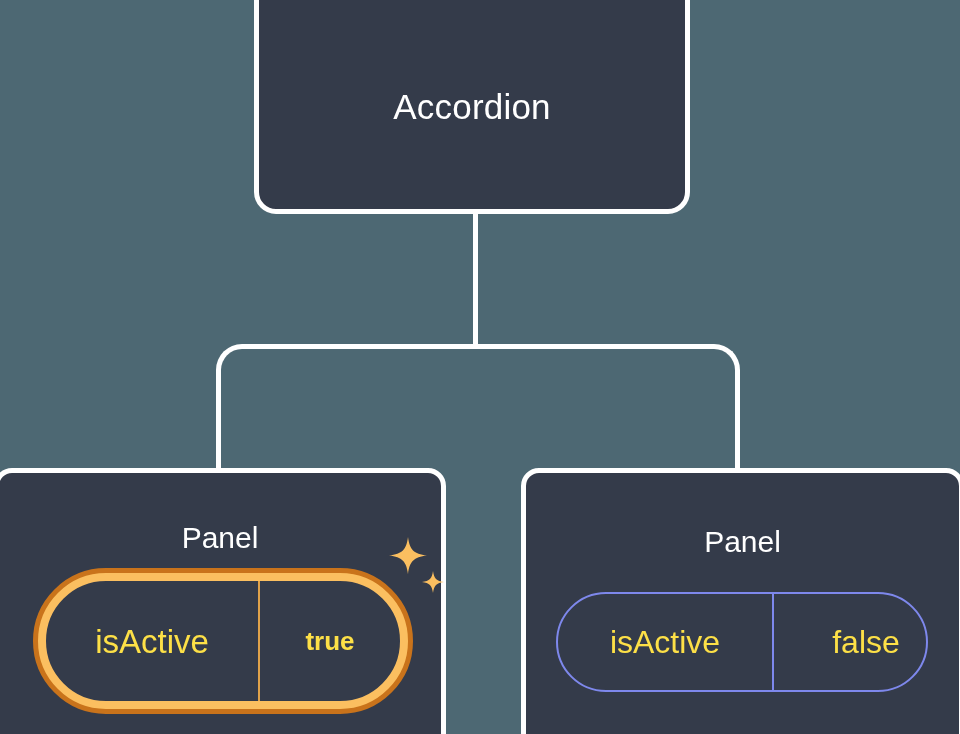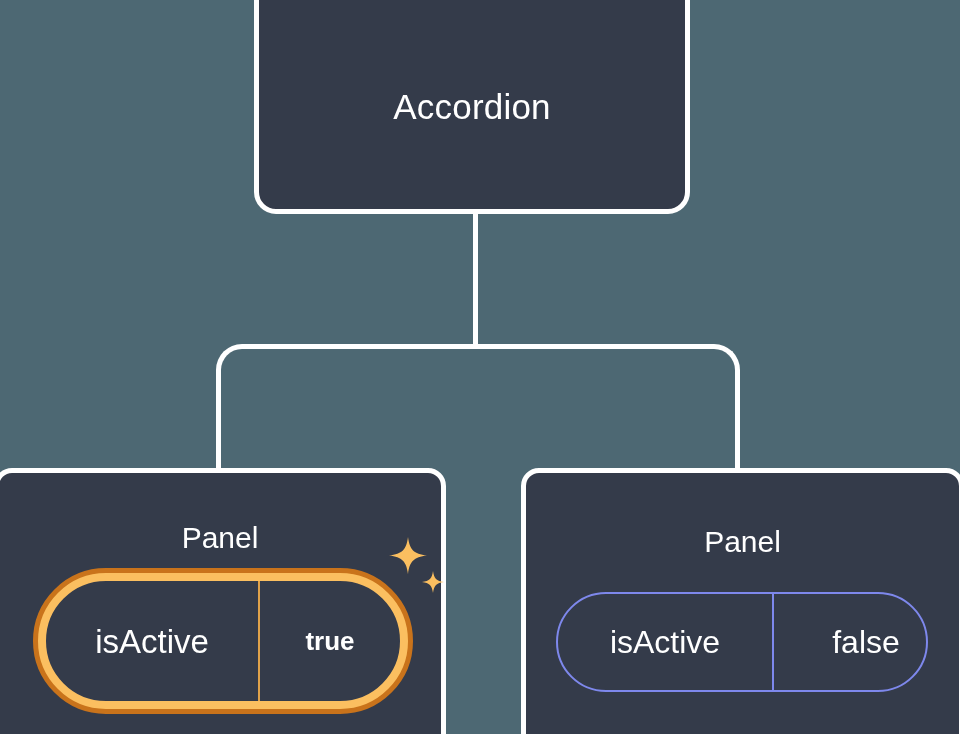--- a/index.html
+++ b/index.html
@@ -110,21 +110,21 @@
     box-sizing: border-box;
     display: flex;
     align-items: stretch;
     border-radius: 999px;
   }
   .pill-key, .pill-val {
     display: flex;
     align-items: center;
     justify-content: center;
     box-sizing: border-box;
-    color: #ffffff;
+    color: #fde047;
     line-height: 1;
     white-space: nowrap;
   }
 
   
   #pill-left {
     left: 33px;
     top: 568px;
     width: 380px;
     height: 146px;

